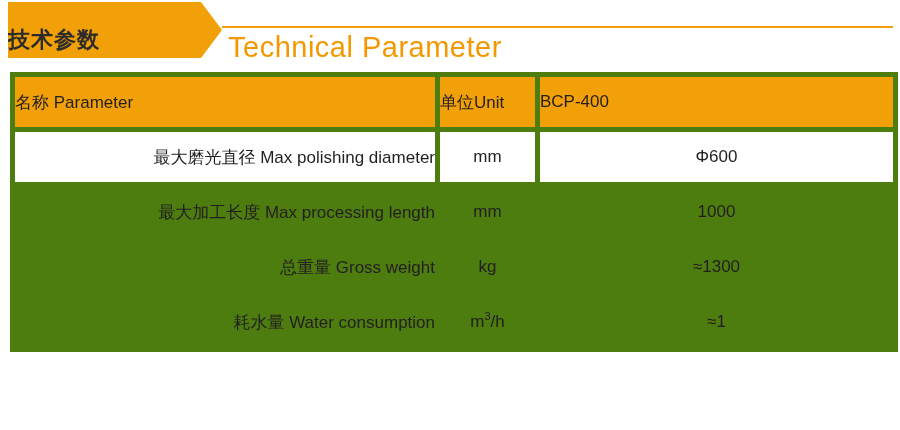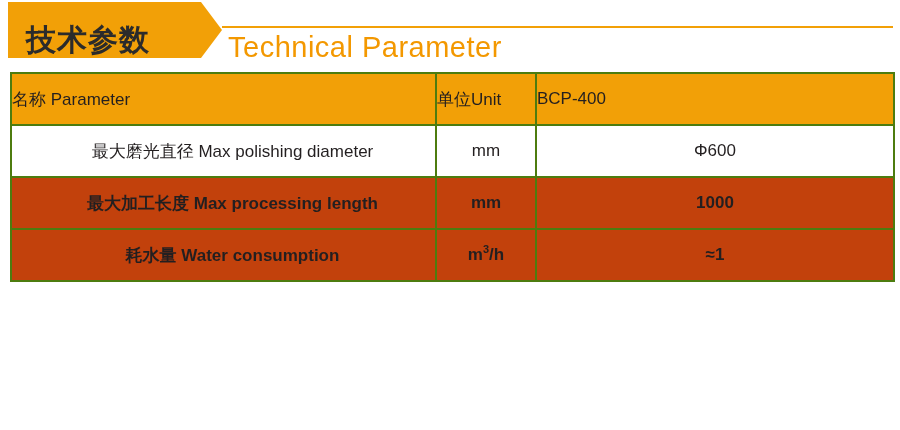--- a/index.html
+++ b/index.html
@@ -28,25 +28,24 @@
     width: 214px;
     height: 56px;
     background: #F2A007;
     -webkit-clip-path: polygon(0 0, 193px 0, 214px 50%, 193px 100%, 0 100%);
     clip-path: polygon(0 0, 193px 0, 214px 50%, 193px 100%, 0 100%);
     display: flex;
     align-items: center;
   }
   .banner-title {
     font-family: "DejaVu Sans", "Liberation Sans", sans-serif;
-    font-size: 30px;
+    font-size: 22px;
     font-weight: bold;
     color: #2b2b2b;
     letter-spacing: 1px;
-    padding-left: 18px;
     line-height: 1;
     margin-top: 19px;
   }
   .rule {
     position: absolute;
     left: 222px;
     top: 26px;
     width: 671px;
     height: 2px;
     background: #F2A007;
@@ -69,21 +68,21 @@
     top: 72px;
     width: 883px;
   }
   table.spec {
     border-collapse: collapse;
     width: 883px;
     table-layout: fixed;
   }
   table.spec th,
   table.spec td {
-    border: 2px solid #4d7c0f;
+    border: 5px solid #4d7c0f;
     height: 50px;
     padding: 0 0;
     font-size: 17px;
     color: #231f20;
     font-weight: normal;
     vertical-align: middle;
   }
   col.c-name  { width: 425px; }
   col.c-unit  { width: 100px; }
   col.c-value { width: 358px; }
@@ -94,29 +93,29 @@
   th.h-name {
     text-align: left;
     padding-left: 18px;
   }
   th.h-unit,
   th.h-value {
     text-align: left;
   }
 
   tbody td.cell-name {
-    text-align: center;
+    text-align: right;
     padding-left: 18px;
   }
   tbody td.cell-unit,
   tbody td.cell-value {
     text-align: center;
   }
   tbody tr.row-odd  td { background: #ffffff; }
-  tbody tr.row-even td { background: #c2410c; font-weight: bold; }
+  tbody tr.row-even td { background: #4d7c0f; }
 
   .sup {
     font-size: 11px;
     vertical-align: super;
     line-height: 0;
   }
   .cell-unit .unit-text { white-space: nowrap; }
 </style>
 </head>
 <body>
@@ -148,19 +147,24 @@
         <td class="cell-name">最大磨光直径 Max polishing diameter</td>
         <td class="cell-unit">mm</td>
         <td class="cell-value">Φ600</td>
       </tr>
       <tr class="row-even">
         <td class="cell-name">最大加工长度 Max processing length</td>
         <td class="cell-unit">mm</td>
         <td class="cell-value">1000</td>
       </tr>
       <tr class="row-even">
+        <td class="cell-name">总重量 Gross weight</td>
+        <td class="cell-unit">kg</td>
+        <td class="cell-value">≈1300</td>
+      </tr>
+      <tr class="row-even">
         <td class="cell-name">耗水量 Water consumption</td>
         <td class="cell-unit"><span class="unit-text"><span>m</span><span class="sup">3</span><span>/h</span></span></td>
         <td class="cell-value">≈1</td>
       </tr>
     </tbody>
   </table>
 </div>
 
 </body></html>

